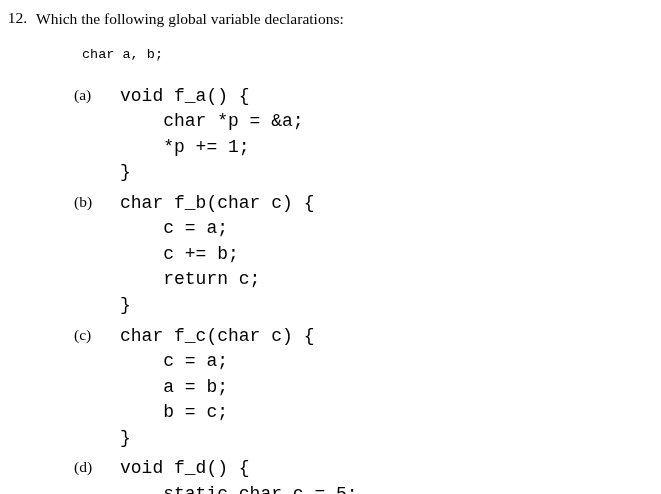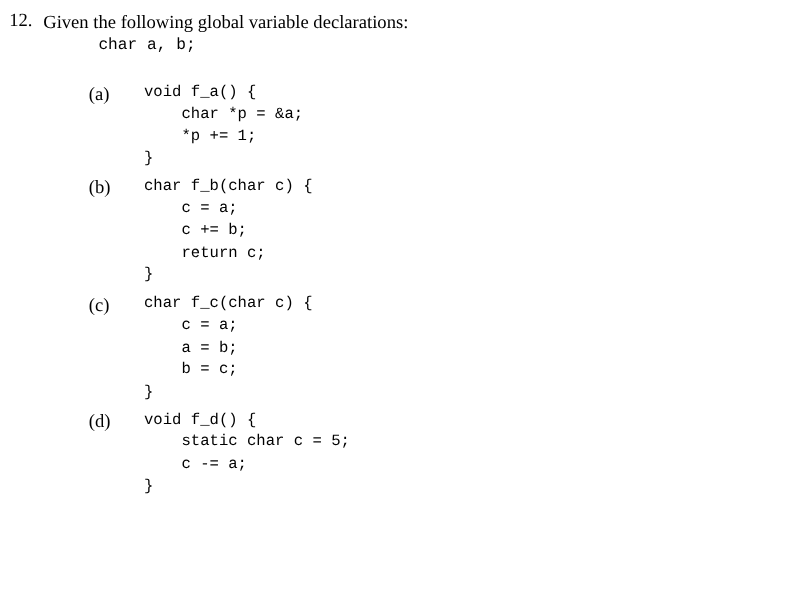--- a/index.html
+++ b/index.html
@@ -41,21 +41,21 @@
   .q-stem {
     font-size: 15.5px;
     line-height: 1.25;
   }
   .code-block {
     font-family: "Liberation Mono", monospace;
     font-size: 13.5px;
     line-height: 1.5;
     white-space: pre;
     margin-left: 82px;
-    margin-top: 1px;
+    margin-top: 17px;
   }
   .q-sub {
     font-size: 15.5px;
     margin-left: 64px;
     margin-top: 21px;
   }
   .q-sub i {
     font-style: italic;
   }
   .choices {
@@ -69,34 +69,34 @@
   .choice-label {
     width: 120px;
     box-sizing: border-box;
     padding-left: 74px;
     font-size: 15.5px;
     flex: 0 0 auto;
     line-height: 1.42;
   }
   .choice-code {
     font-family: "Liberation Mono", monospace;
-    font-size: 13px;
+    font-size: 18px;
     line-height: 1.42;
     white-space: pre;
   }
 </style>
 </head>
 <body>
 
 <div class="page">
   <div class="question">
 
     <div class="q-head">
       <div class="q-num">12.</div>
-      <div class="q-stem">Given the following global variable declarations:</div>
+      <div class="q-stem">Which the following global variable declarations:</div>
     </div>
 
     <div class="code-block">char a, b;</div>
 
 
     <div class="choices">
 
       <div class="choice">
         <div class="choice-label">(a)</div>
         <div class="choice-code">void f_a() {

